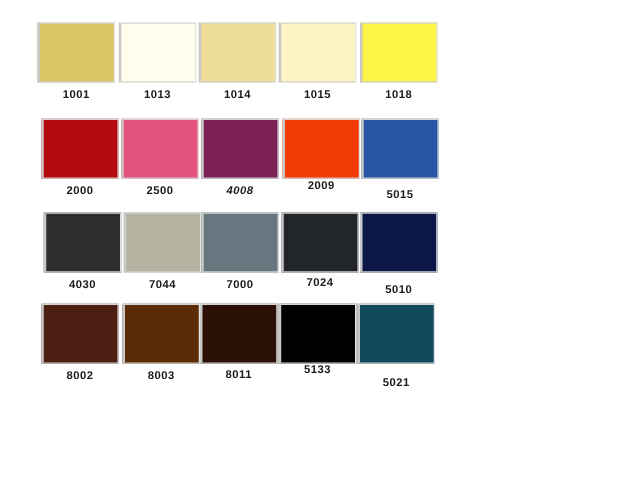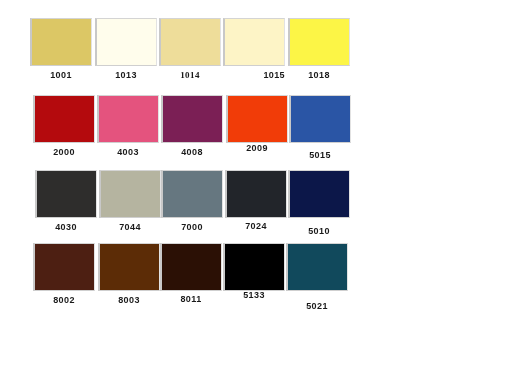--- a/index.html
+++ b/index.html
@@ -71,43 +71,43 @@
       <div class="swatch-cell" style="left: 30px;">
         <div class="swatch-chip" style="background: rgb(220, 199, 101);"></div>
         <div class="swatch-label" style="top: 52px;">1001</div>
       </div>
       <div class="swatch-cell" style="left: 95px;">
         <div class="swatch-chip" style="background: rgb(255, 253, 236);"></div>
         <div class="swatch-label" style="top: 52px;">1013</div>
       </div>
       <div class="swatch-cell" style="left: 159px;">
         <div class="swatch-chip" style="background: rgb(238, 221, 154);"></div>
-        <div class="swatch-label" style="top: 52px; font-family: Liberation Serif, serif;">1014</div>
+        <div class="swatch-label" style="top: 52px;">1014</div>
       </div>
       <div class="swatch-cell" style="left: 223px;">
         <div class="swatch-chip" style="background: rgb(253, 244, 198);"></div>
-        <div class="swatch-label" style="top: 52px; text-align: right;">1015</div>
+        <div class="swatch-label" style="top: 52px;">1015</div>
       </div>
       <div class="swatch-cell" style="left: 288px;">
         <div class="swatch-chip" style="background: rgb(252, 245, 70);"></div>
         <div class="swatch-label" style="top: 52px;">1018</div>
       </div>
     </div>
     <div class="swatch-row" style="top: 95px;">
       <div class="swatch-cell" style="left: 33px;">
         <div class="swatch-chip" style="background: rgb(180, 10, 13);"></div>
         <div class="swatch-label" style="top: 52px;">2000</div>
       </div>
       <div class="swatch-cell" style="left: 97px;">
         <div class="swatch-chip" style="background: rgb(228, 83, 126);"></div>
-        <div class="swatch-label" style="top: 52px;">4003</div>
+        <div class="swatch-label" style="top: 52px;">2500</div>
       </div>
       <div class="swatch-cell" style="left: 161px;">
         <div class="swatch-chip" style="background: rgb(123, 31, 85);"></div>
-        <div class="swatch-label" style="top: 52px;">4008</div>
+        <div class="swatch-label" style="top: 52px; font-style: italic;">4008</div>
       </div>
       <div class="swatch-cell" style="left: 226px;">
         <div class="swatch-chip" style="background: rgb(241, 60, 8);"></div>
         <div class="swatch-label" style="top: 48px;">2009</div>
       </div>
       <div class="swatch-cell" style="left: 289px;">
         <div class="swatch-chip" style="background: rgb(42, 85, 165);"></div>
         <div class="swatch-label" style="top: 55px;">5015</div>
       </div>
     </div>

